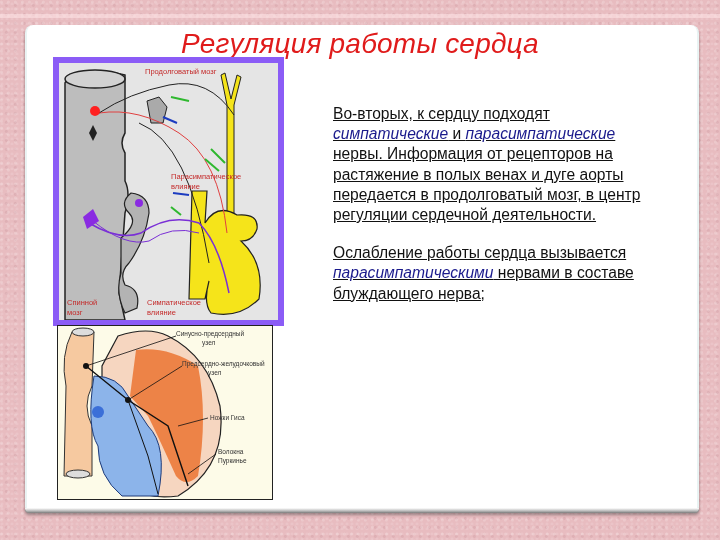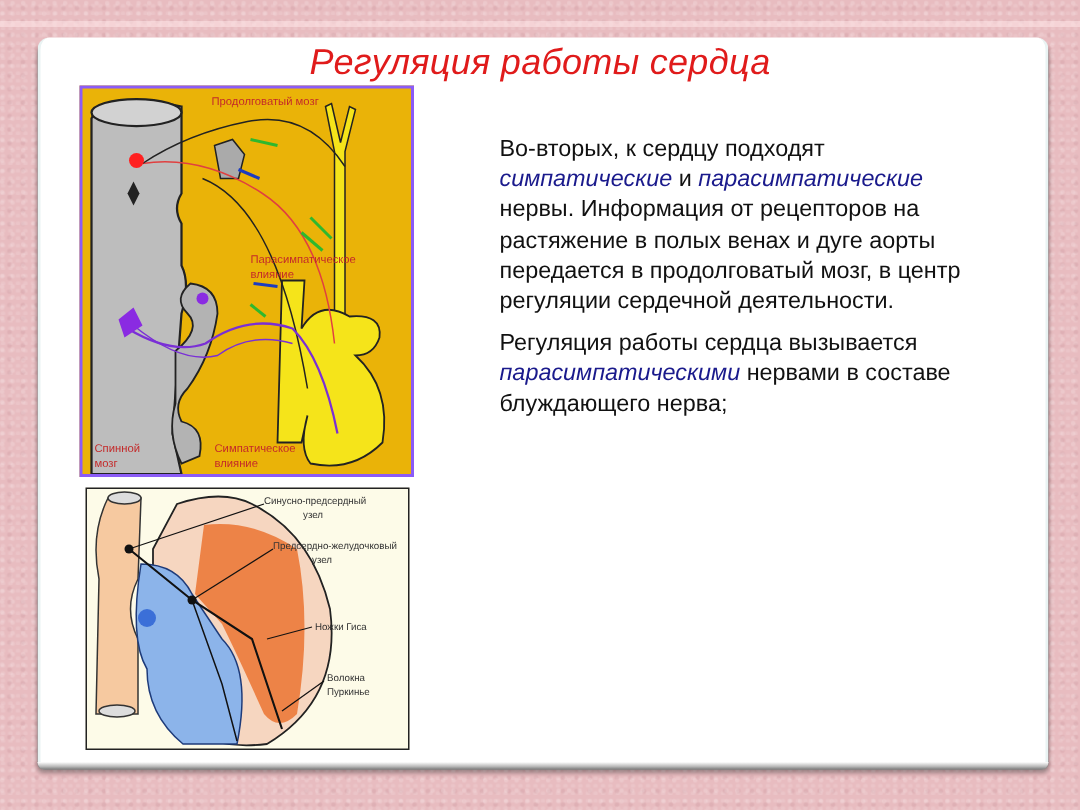--- a/index.html
+++ b/index.html
@@ -23,31 +23,31 @@
       box-shadow: 0 2px 0 #8f8f8f, 0 4px 3px rgba(0,0,0,0.35);
       border-left:2px solid #e9f3f3; border-right:2px solid #e9f3f3;
     }
     .panel-bottom {
       position:absolute; left:25px; top:508px; width:674px; height:5px;
       background:linear-gradient(#ffffff,#b8b8b8 60%,#7a7a7a);
       border-radius:0 0 6px 6px;
     }
     .title {
       position:absolute; left:180px; top:28px; width:360px; text-align:center;
-      color:#e01b1b; font-style:italic; font-size:24px; letter-spacing:0.2px;
+      color:#e01b1b; font-style:italic; font-size:28px; letter-spacing:0.2px;
     }
     .text-col {
       position:absolute; left:333px; top:86px; width:310px;
       font-size:15.6px; line-height:20.2px; color:#111;
     }
-    .text-col p { margin:4px 0 8px 0; }
+    .text-col p { margin:18px 0 8px 0;text-decoration:underline; }
     .em { color:#1a1a8c; font-style:italic; }
     .fig1 {
       position:absolute; left:53px; top:57px; width:219px; height:257px;
-      border:2px solid #8b5cf6; background:#eab308;
+      border:6px solid #8b5cf6; background:#e5e5e5;
     }
     .fig2 {
       position:absolute; left:57px; top:325px; width:214px; height:173px;
       border:1px solid #222; background:#fdfbe8;
     }
     svg { display:block; }
     .lbl { font-family:"Liberation Sans", sans-serif; }
   </style>
 </head>
 <body>
@@ -128,14 +128,14 @@
     <text class="lbl" x="124" y="40" font-size="6.5" fill="#333">Предсердно-желудочковый</text>
     <text class="lbl" x="150" y="49" font-size="6.5" fill="#333">узел</text>
     <text class="lbl" x="152" y="94" font-size="6.5" fill="#333">Ножки Гиса</text>
     <text class="lbl" x="160" y="128" font-size="6.5" fill="#333">Волокна</text>
     <text class="lbl" x="160" y="137" font-size="6.5" fill="#333">Пуркинье</text>
   </svg>
 </div>
 
 <div class="text-col">
   <p><span>Во-вторых, к сердцу подходят </span><span class="em">симпатические</span><span> и </span><span class="em">парасимпатические</span><span> нервы. Информация от рецепторов на растяжение в полых венах и дуге аорты передается в продолговатый мозг, в центр регуляции сердечной деятельности.</span></p>
-  <p><span>Регуляция работы сердца вызывается </span><span class="em">парасимпатическими</span><span> нервами в составе блуждающего нерва;</span></p>
+  <p><span>Ослабление работы сердца вызывается </span><span class="em">парасимпатическими</span><span> нервами в составе блуждающего нерва;</span></p>
 </div>
 
 </body></html>

